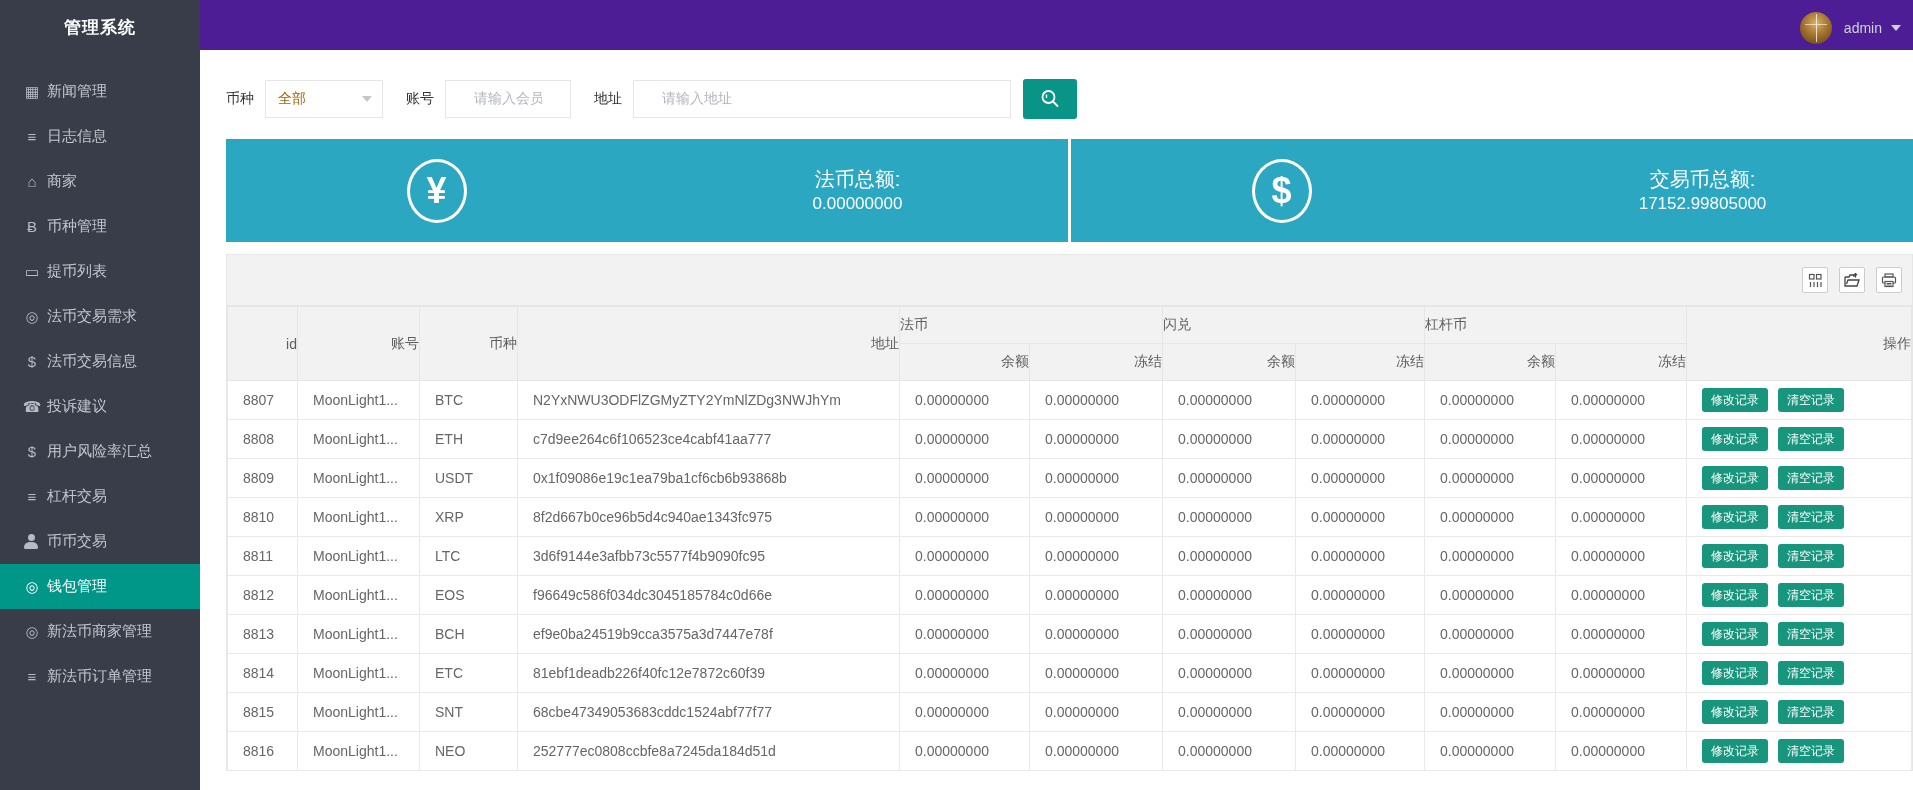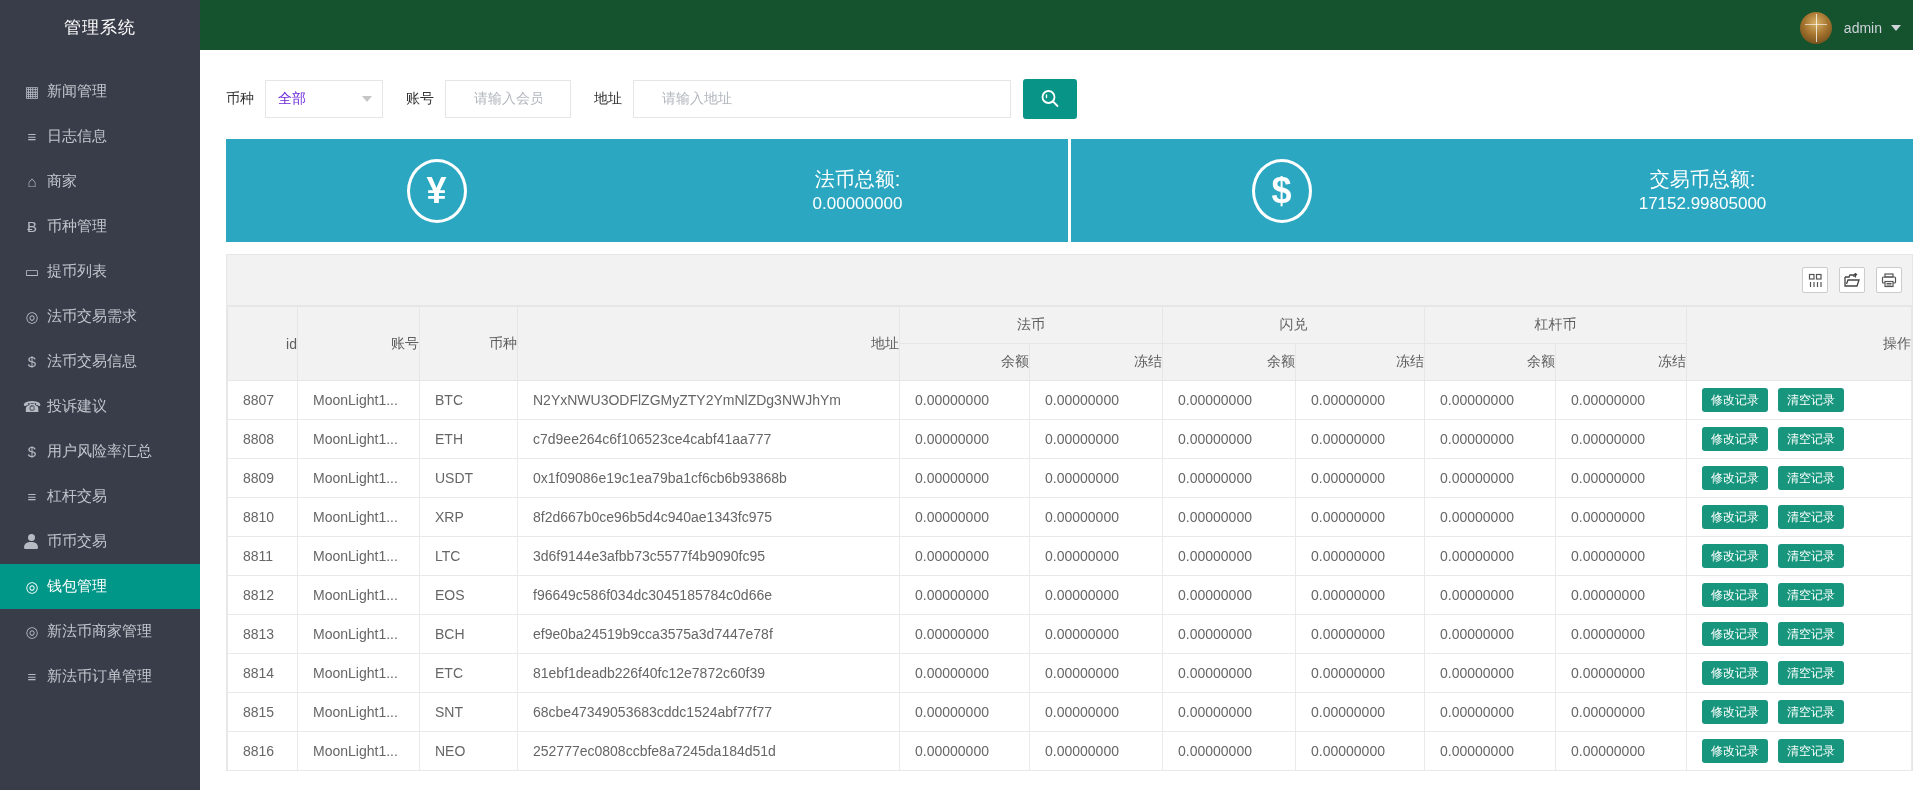--- a/index.html
+++ b/index.html
@@ -2,43 +2,43 @@
 <html><head>
 <meta charset="utf-8">
 <style>
   html,body{margin:0;padding:0}
   body{
     width:1913px;height:790px;position:relative;overflow:hidden;
     font-family:"Liberation Sans","DejaVu Sans",sans-serif;background:#fff;
   }
   
   .sidebar{position:absolute;left:0;top:0;width:200px;height:790px;background:#393D49;z-index:3}
-  .sidebar-title{height:55px;line-height:55px;text-align:center;color:#ffffff;font-size:17px;font-weight:normal;letter-spacing:1px}
+  .sidebar-title{height:55px;line-height:55px;text-align:center;color:#ffffff;font-size:17px;font-weight:bold;letter-spacing:1px}
   .nav{list-style:none;margin:14px 0 0;padding:0}
   .nav-item{height:45px;padding-left:22px;color:#c2c6ce;font-size:15px;cursor:pointer;display:flex;align-items:center}
   .nav-item .icon{width:20px;margin-right:5px;font-size:15px;text-align:center;color:#b6bac3;flex:none;display:inline-flex;align-items:center;justify-content:center;height:100%;position:relative}
   .nav-item.active{background:#009688;color:#fff}
   .nav-item.active .icon{color:#fff}
   .icon-user-plus::before{content:"";position:absolute;top:15px;left:6px;width:7px;height:7px;border-radius:50%;background:currentColor;color:inherit}
   .icon-user-plus::after{content:"";position:absolute;top:23px;left:2px;width:14px;height:7px;border-radius:7px 7px 2px 2px;background:currentColor}
   
-  .topbar{position:absolute;left:200px;top:0;right:0;height:50px;background:#14532d}
+  .topbar{position:absolute;left:200px;top:0;right:0;height:50px;background:#4c1d95}
   .user-area{position:absolute;right:12px;top:0;height:55px;display:flex;align-items:center;cursor:pointer}
   .avatar{width:32px;height:32px;border-radius:50%;position:relative;overflow:hidden;flex:none;
     background:radial-gradient(circle at 50% 35%, #d8b26a 0%, #a5742e 45%, #5d3d14 100%)}
   .avatar::before{content:"";position:absolute;left:50%;top:2px;bottom:2px;width:1px;background:rgba(255,255,255,.75)}
   .avatar::after{content:"";position:absolute;top:38%;left:5px;right:5px;height:1px;background:rgba(255,255,255,.6)}
   .username{color:#cfd3dc;font-size:14px;margin:0 9px 0 12px}
   .caret{width:0;height:0;border-left:5px solid transparent;border-right:5px solid transparent;border-top:6px solid #cfd3dc}
   
   .main{position:absolute;left:200px;top:55px;right:0;bottom:0;background:#fff;padding-left:26px;box-sizing:border-box}
   
   .filter-row{margin-top:24px;display:flex;align-items:center;height:40px}
   .f-label{font-size:14px;color:#333;margin-right:11px;flex:none}
-  .select{width:118px;height:38px;border:1px solid #e6e6e6;box-sizing:border-box;display:flex;align-items:center;padding:0 12px;font-size:14px;color:#6d28d9;position:relative;cursor:pointer;background:#fff;margin-right:23px}
+  .select{width:118px;height:38px;border:1px solid #e6e6e6;box-sizing:border-box;display:flex;align-items:center;padding:0 12px;font-size:14px;color:#a16207;position:relative;cursor:pointer;background:#fff;margin-right:23px}
   .sel-caret{position:absolute;right:10px;width:0;height:0;border-left:5px solid transparent;border-right:5px solid transparent;border-top:6px solid #c6c6c6}
   .text-input{height:38px;border:1px solid #e6e6e6;box-sizing:border-box;padding:0 28px;font-size:14px;color:#333;outline:none;margin-right:23px;font-family:Liberation Serif, serif}
   .text-input::placeholder{color:#b2b6bd}
   .input-account{width:126px}
   .input-address{width:378px;margin-right:12px}
   .search-btn{width:54px;height:40px;background:#099488;border:none;border-radius:3px;display:flex;align-items:center;justify-content:center;cursor:pointer;flex:none}
   
   .stats-row{margin-top:20px;display:flex;height:103px;gap:3px}
   .card{background:#2BA7C1;color:#fff;display:flex;flex:1 1 0;height:100%}
   .card-ico{width:50%;display:flex;align-items:center;justify-content:center}
@@ -46,21 +46,21 @@
   .coin-circle{width:60px;height:64px;border:3px solid #fff;border-radius:50%;display:flex;align-items:center;justify-content:center;font-size:36px;font-weight:bold;box-sizing:border-box}
   .card-label{font-size:20px;font-weight:normal;line-height:26px}
   .card-value{font-size:17px;line-height:24px}
   
   .panel{margin-top:12px;border:1px solid #e6e6e6;border-bottom:none}
   .panel-toolbar{height:50px;background:#f2f2f2;border-bottom:1px solid #e6e6e6;position:relative}
   .tool-btns{position:absolute;right:10px;top:12px;display:flex;gap:11px}
   .tool-btn{width:26px;height:26px;background:#fff;border:1px solid #ccc;border-radius:2px;display:flex;align-items:center;justify-content:center;cursor:pointer;padding:0}
   table{width:100%;border-collapse:collapse;table-layout:fixed}
   th{background:#f2f2f2;font-weight:normal;color:#5e5e5e;font-size:14px;text-align:right;padding:0 0 0 15px;height:37px;border:1px solid #e6e6e6;box-sizing:border-box}
-  th.group{text-align:center;padding:0}
+  th.group{text-align:left;padding:0}
   td{color:#666;font-size:14px;padding:0 0 0 15px;height:39px;border:1px solid #e9e9e9;background:#fff;overflow:hidden;white-space:nowrap;text-overflow:ellipsis;box-sizing:border-box}
   .row-btn{background:#17967D;color:#fff;border:none;border-radius:3px;font-size:12px;padding:5px 9px;margin-right:10px;cursor:pointer;font-family:inherit;line-height:14px}
 </style>
 </head>
 <body>
 
 <div class="sidebar">
   <div class="sidebar-title">管理系统</div>
   <ul class="nav" id="nav">
       <li class="nav-item">

